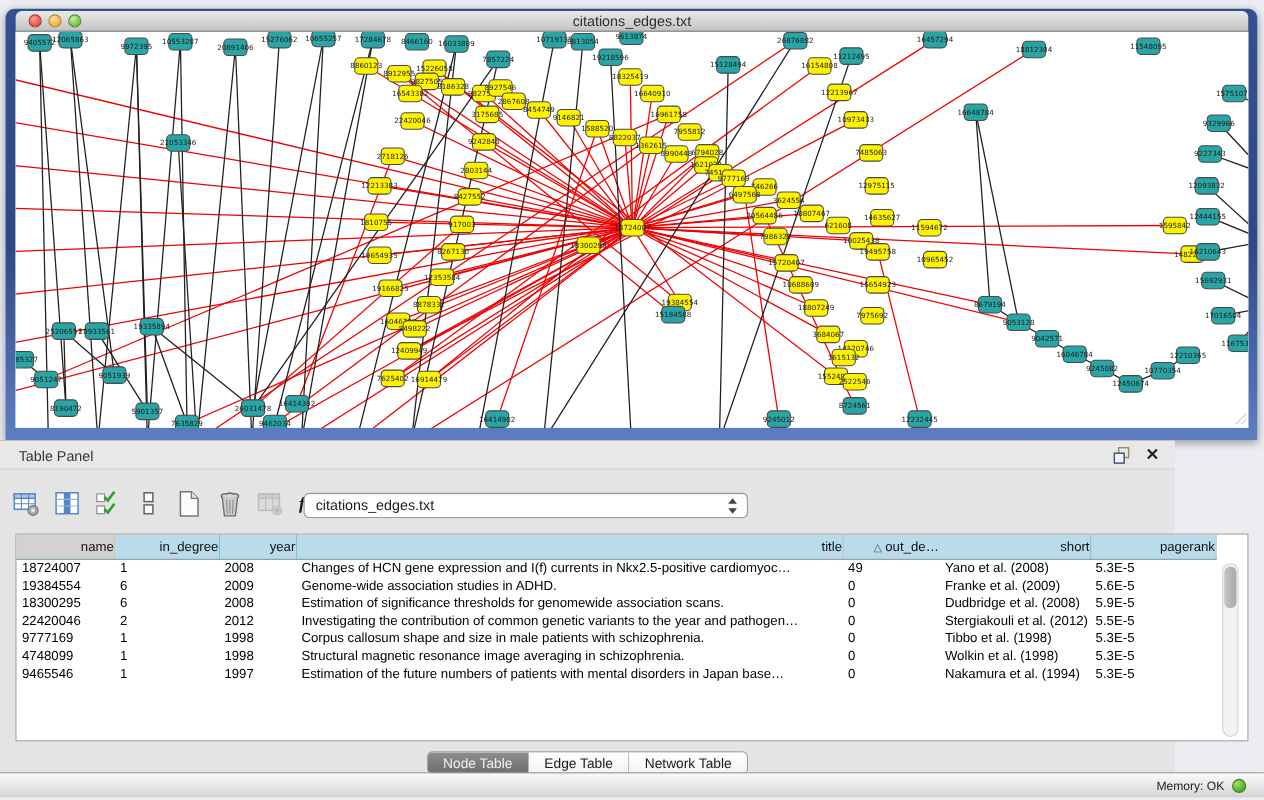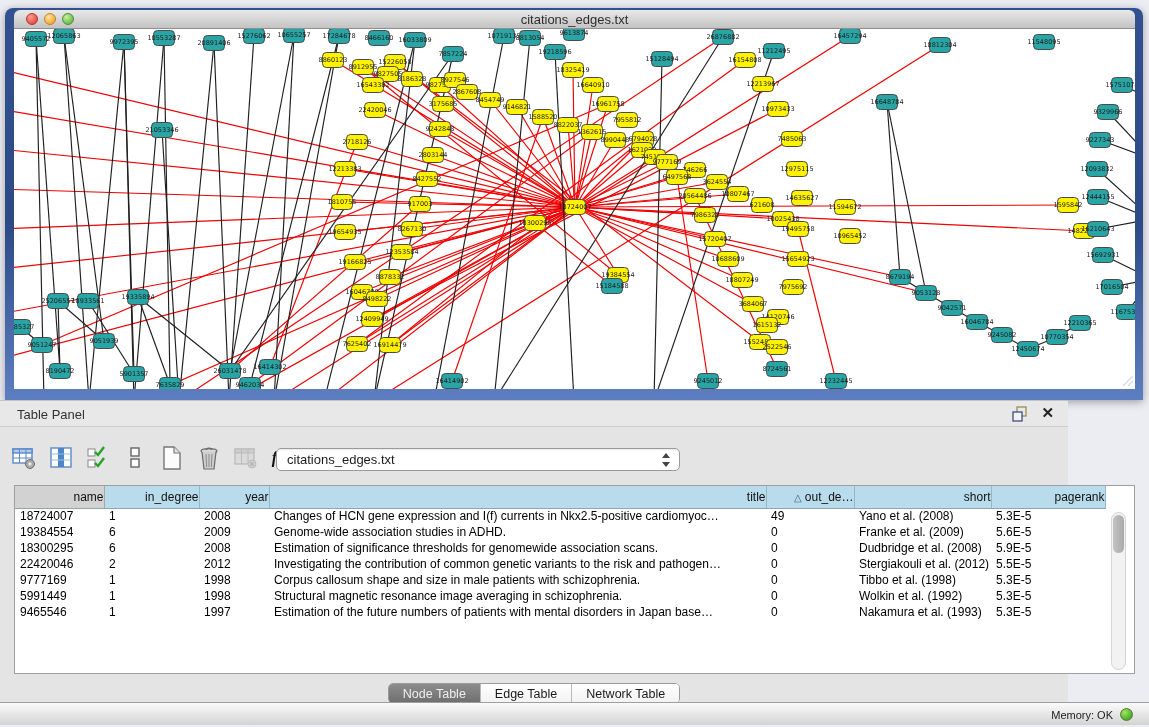--- a/index.html
+++ b/index.html
@@ -630,50 +630,50 @@
               <td>2008</td>
               <td>Estimation of significance thresholds for genomewide association scans.</td>
               <td>0</td>
               <td>Dudbridge et al. (2008)</td>
               <td>5.9E-5</td>
             </tr>
             <tr>
               <td>22420046</td>
               <td>2</td>
               <td>2012</td>
-              <td>Investigating the contribution of common genetic variants to the risk and pathogen…</td>
+              <td>Investigating the contribution of common genetic variants to the year and pathogen…</td>
               <td>0</td>
               <td>Stergiakouli et al. (2012)</td>
               <td>5.5E-5</td>
             </tr>
             <tr>
               <td>9777169</td>
               <td>1</td>
               <td>1998</td>
               <td>Corpus callosum shape and size in male patients with schizophrenia.</td>
               <td>0</td>
               <td>Tibbo et al. (1998)</td>
               <td>5.3E-5</td>
             </tr>
             <tr>
-              <td>5991449</td>
+              <td>4748099</td>
               <td>1</td>
               <td>1998</td>
               <td>Structural magnetic resonance image averaging in schizophrenia.</td>
               <td>0</td>
-              <td>Wolkin et al. (1992)</td>
+              <td>Wolkin et al. (1998)</td>
               <td>5.3E-5</td>
             </tr>
             <tr>
               <td>9465546</td>
               <td>1</td>
               <td>1997</td>
               <td>Estimation of the future numbers of patients with mental disorders in Japan base…</td>
               <td>0</td>
-              <td>Nakamura et al. (1993)</td>
+              <td>Nakamura et al. (1994)</td>
               <td>5.3E-5</td>
             </tr>
           </tbody>
       </table>
       <div class="vscroll">
         <div class="vthumb"></div>
       </div>
     </div>
 
     <div class="tabs">

